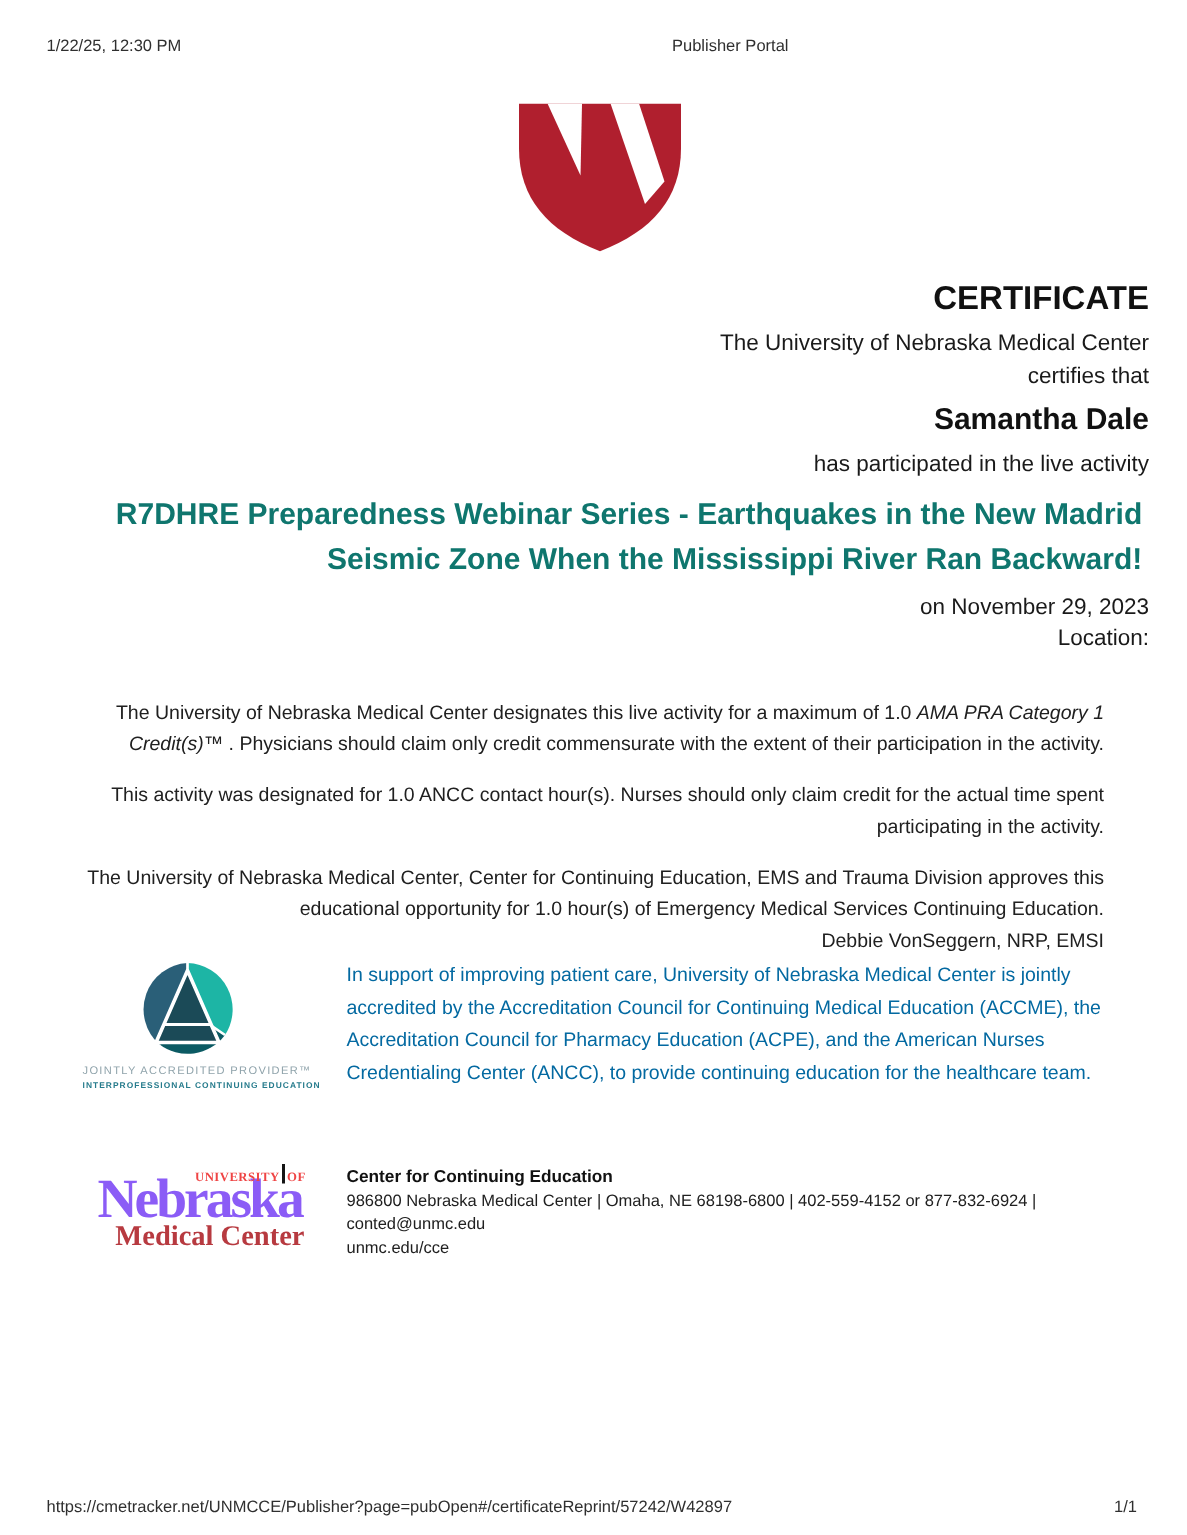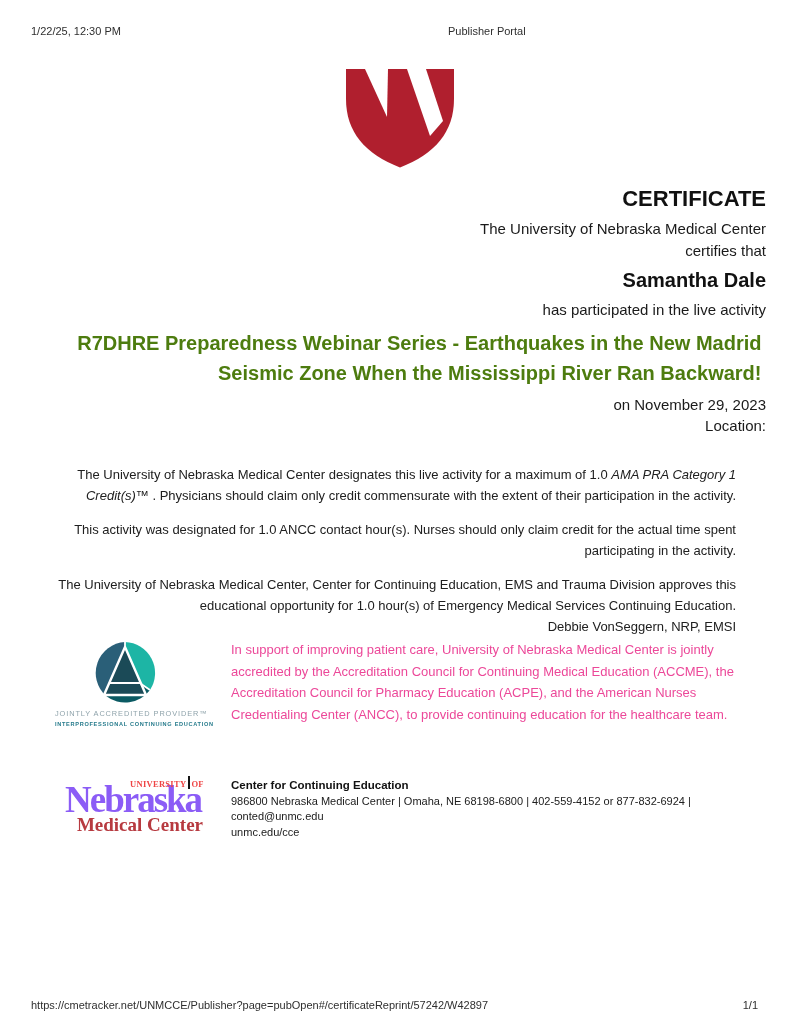--- a/index.html
+++ b/index.html
@@ -13,34 +13,34 @@
   .print-footer{position:absolute;top:987px;left:31px;right:33px;font-size:11px;color:#2f2f2f;display:flex;justify-content:space-between;}
 
   
   .shield-wrap{position:absolute;top:57px;left:345px;width:110px;height:99px;}
 
   
   .cert{position:absolute;top:174px;left:25px;right:25px;text-align:right;color:#1a1a1a;}
   .cert-heading{font-size:22px;font-weight:bold;line-height:26px;margin:0 0 6px 0;color:#111;}
   .cert-line{font-size:15px;line-height:21.5px;}
   .cert-recipient{font-size:20px;font-weight:bold;line-height:25px;margin:7px 0 6px 0;color:#111;}
-  .cert-activity{font-size:20px;font-weight:bold;line-height:30.5px;max-width:732px;margin:7px auto 5px auto;color:#4d7c0f;}
+  .cert-activity{font-size:20px;font-weight:bold;line-height:30.5px;max-width:732px;margin:7px auto 5px auto;color:#0f766e;}
 
   
   .credits{position:absolute;top:452px;left:36px;width:700px;font-size:13px;line-height:21px;color:#202020;text-align:right;}
   .credits p{margin:0 0 13px 0;}
   .italic{font-style:italic;}
 
   
   .jap-row{position:absolute;top:626px;left:55px;right:36px;display:flex;align-items:flex-start;}
   .jap-logo-block{width:140px;flex:0 0 140px;text-align:center;padding-top:1px;}
   .jap-circle{display:block;margin:0 auto 4px auto;}
   .jap-line1{font-size:7.4px;letter-spacing:0.9px;color:#8fa3ab;white-space:nowrap;}
   .jap-line2{font-size:5.6px;font-weight:bold;letter-spacing:0.7px;color:#267b8c;white-space:nowrap;margin-top:3px;}
-  .jap-statement{margin-left:36px;width:512px;font-size:13px;line-height:21.5px;color:#ec4899;padding-top:1px;}
+  .jap-statement{margin-left:36px;width:512px;font-size:13px;line-height:21.5px;color:#0369a1;padding-top:1px;}
 
   
   .unmc-row{position:absolute;top:763px;left:65px;right:36px;display:flex;align-items:flex-start;}
   .unmc-logo{position:relative;width:140px;flex:0 0 140px;height:64px;font-family:"Liberation Serif","DejaVu Serif",serif;}
   .unmc-univ{position:absolute;top:1px;left:65px;display:flex;align-items:flex-end;color:#ef4444;}
   .unmc-univ .small{font-size:8.5px;font-weight:bold;letter-spacing:0.3px;line-height:9px;}
   .unmc-bar{display:inline-block;width:2px;height:13px;background:#151515;margin:0 1.5px;}
   .unmc-name{font-size:37px;font-weight:bold;letter-spacing:-2px;line-height:37px;color:#8b5cf6;margin-top:6px;}
   .unmc-sub{font-size:19px;font-weight:bold;color:#b73a40;text-align:right;line-height:19px;margin-top:-3px;padding-right:2px;}
   .contact{margin-left:26px;padding-top:3px;font-size:11px;line-height:15.5px;color:#202020;}

